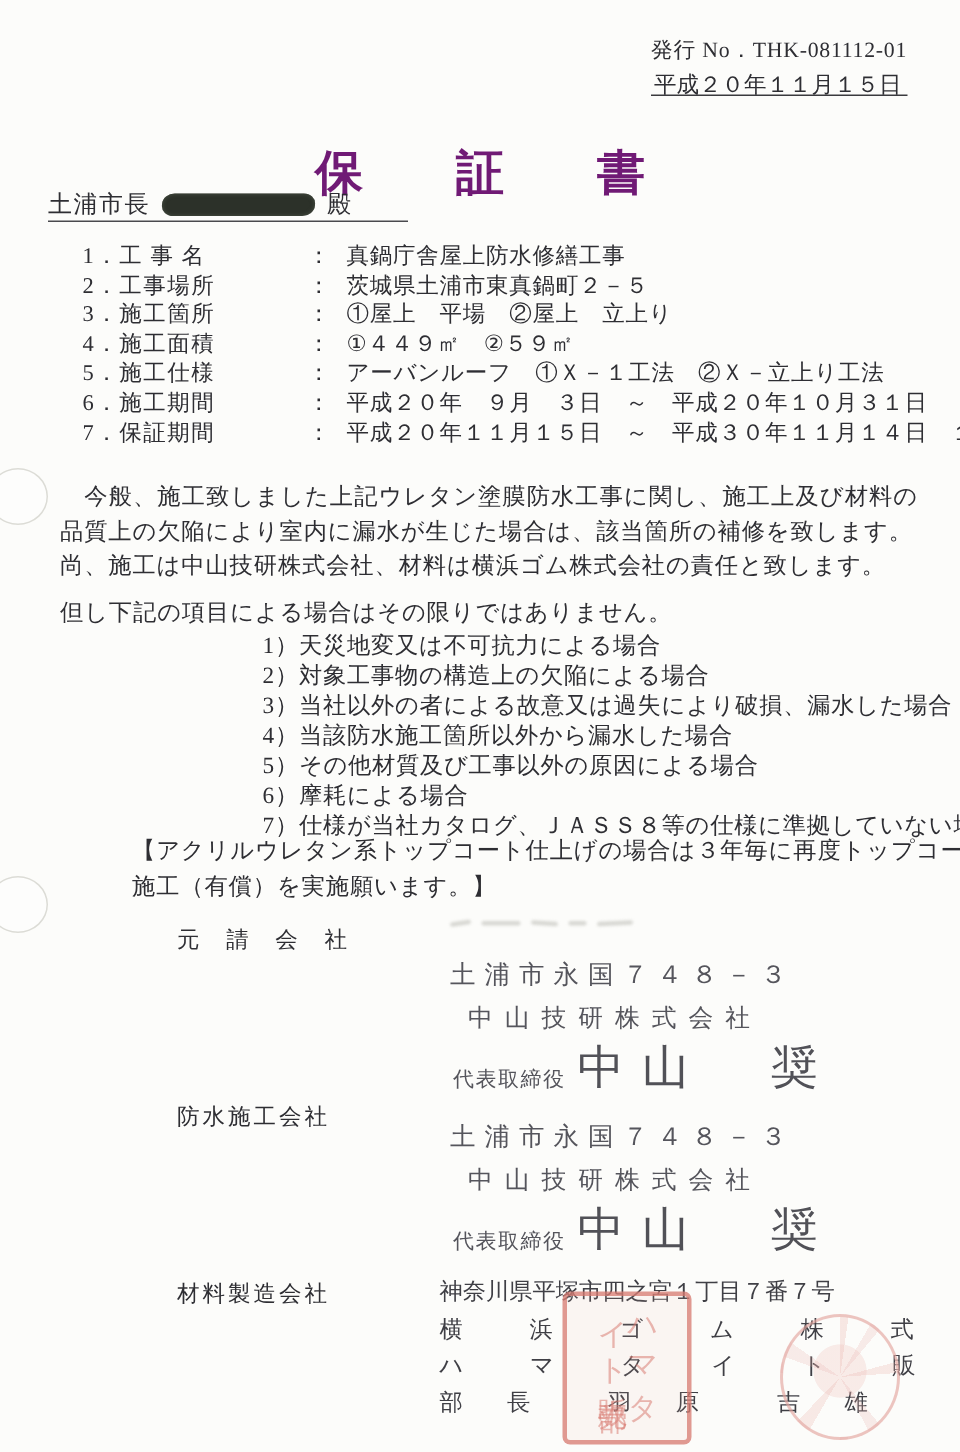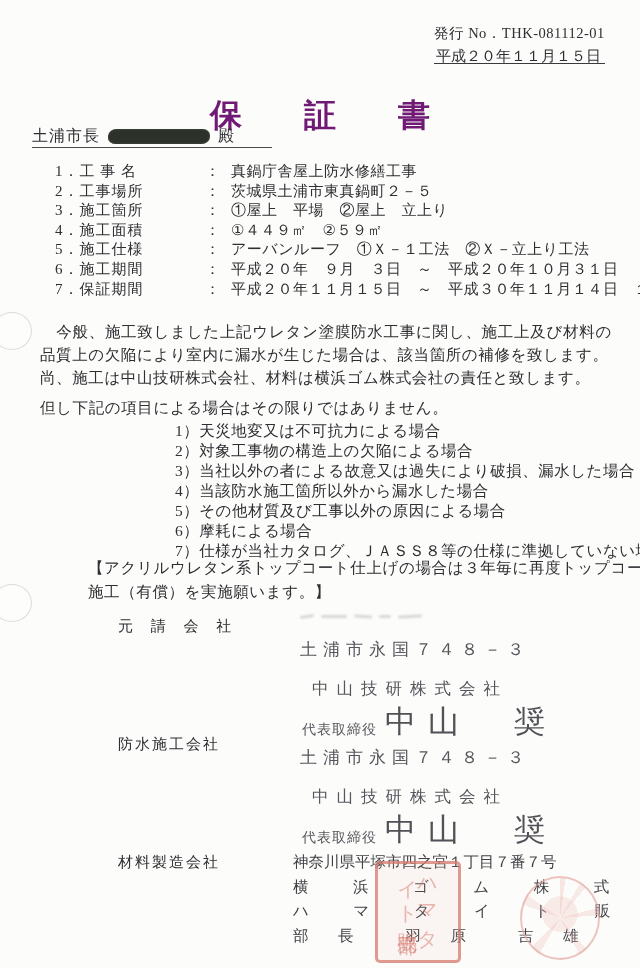--- a/index.html
+++ b/index.html
@@ -99,21 +99,21 @@
   }
   .ghost-text i {
     display: inline-block; height: 3px; background: #b9b9b2;
     border-radius: 2px; margin-right: 7px; vertical-align: middle;
   }
   .g1{width:14px; transform:rotate(-8deg);} .g2{width:26px;} .g3{width:18px; transform:rotate(4deg);}
   .g4{width:12px;} .g5{width:24px; transform:rotate(-3deg);}
 
   .stamp-block { position: absolute; color: #55555c; }
   .stamp-addr  { font-size: 17px; letter-spacing: 6px; white-space: nowrap; }
-  .stamp-co    { font-size: 16.5px; letter-spacing: 8px; white-space: nowrap; margin-top: 17px; margin-left: 12px; }
+  .stamp-co    { font-size: 16.5px; letter-spacing: 8px; white-space: nowrap; margin-top: 7px; margin-left: 12px; }
   .stamp-rep   { margin-top: 1px; margin-left: 2px; white-space: nowrap; display:flex; align-items: flex-end; }
   .rep-title   { font-size: 14px; letter-spacing: 1px; padding-bottom: 4px; }
   .rep-name    { font-size: 31px; letter-spacing: 12px; margin-left: 8px; color: #515157; }
   .block-prime { top: 638px; left: 300px; }
   .block-water { top: 746px; left: 300px; }
 
   .block-material {
     position: absolute; top: 850px; left: 293px;
     color: #3f3f45; font-size: 15.5px; line-height: 24.5px;
   }

